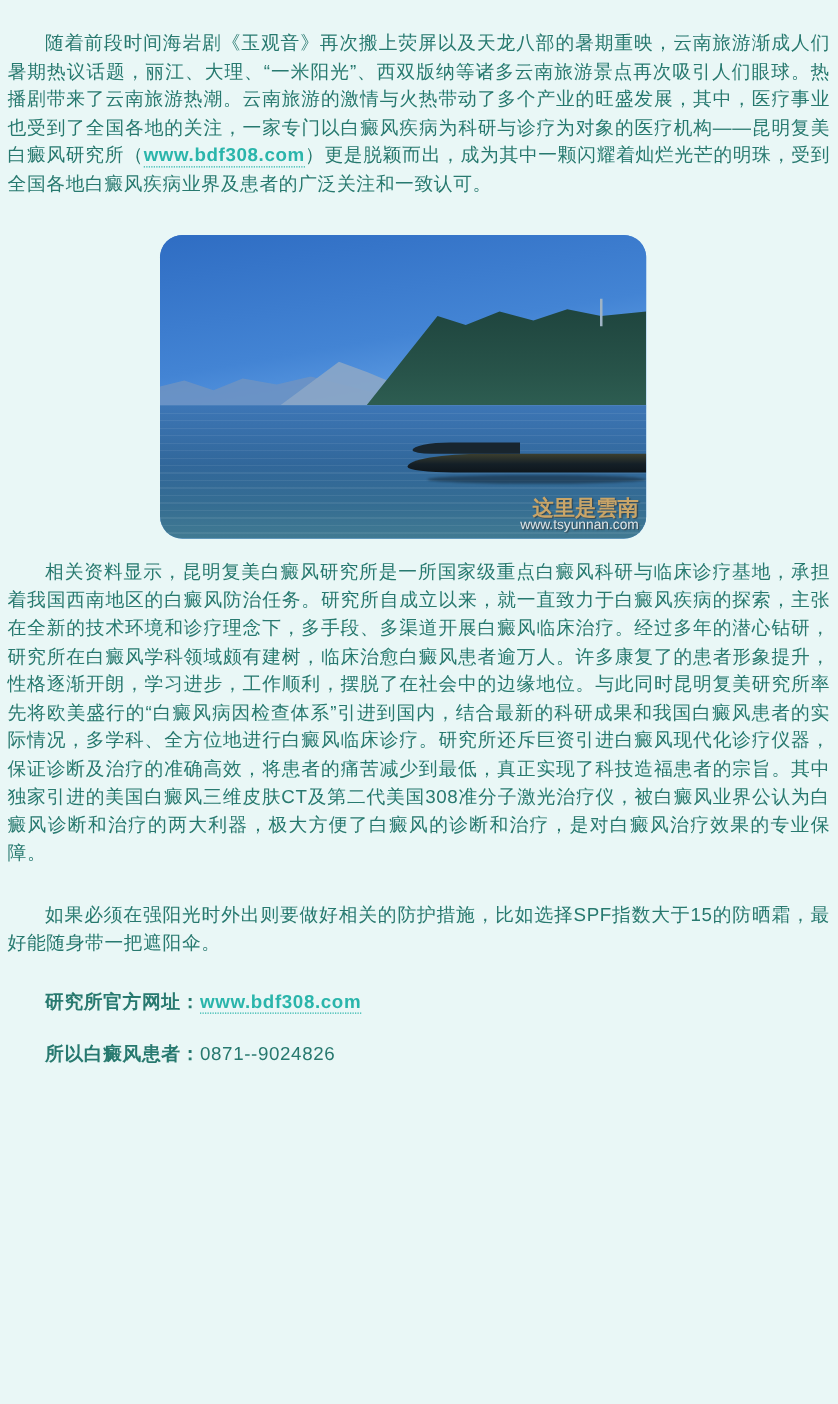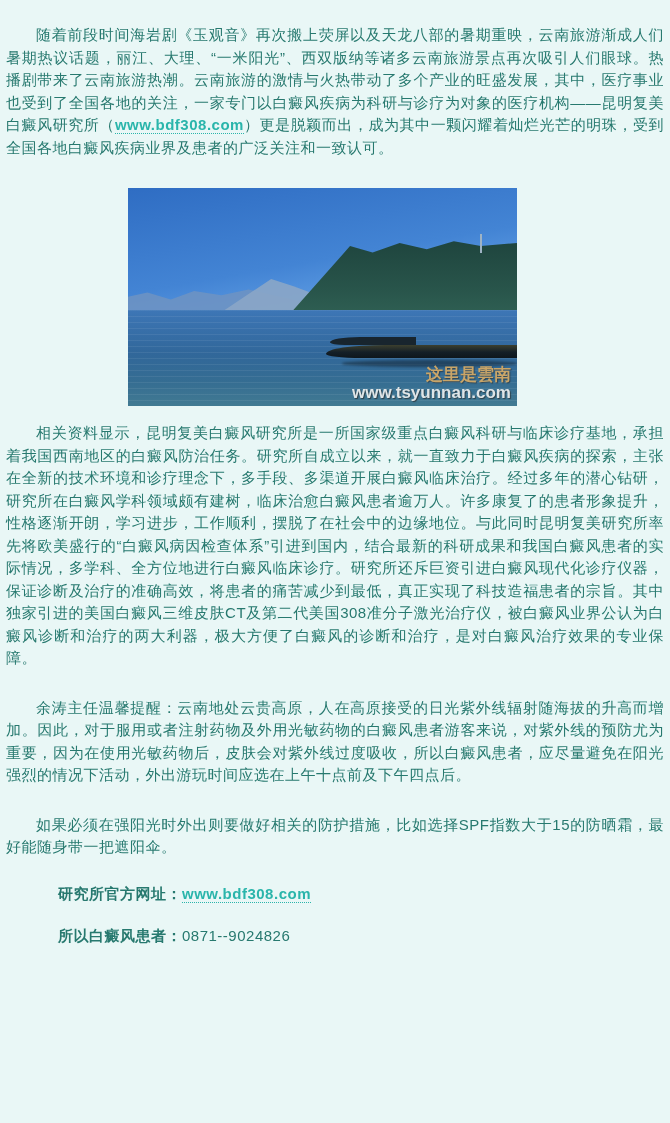--- a/index.html
+++ b/index.html
@@ -28,24 +28,25 @@
   }
   a.kw{
     color:#8fdbe9;
     text-decoration:none;
     border-bottom:1px dotted #8fdbe9;
     cursor:pointer;
   }
   
   .photo{
     position:relative;
-    width:389px;height:218px;
+    width:389px;height:243px;
     margin:29px 0 0 122px;
     overflow:hidden;
     background:linear-gradient(160deg,#2e6cc2 0%,#4786d6 40%,#6aa8ec 60%);
+    border-radius:18px;
   }
   .photo .sky{
     position:absolute;left:0;top:0;width:100%;height:57%;
     background:linear-gradient(170deg,#2f6dc3 0%,#4384d4 55%,#74b0ef 100%);
   }
   .photo .haze-ridge{
     position:absolute;left:0;top:44%;width:50%;height:13%;
     background:#6f93c2;
     clip-path:polygon(0 45%,10% 30%,22% 55%,34% 25%,48% 40%,62% 20%,78% 45%,100% 80%,100% 100%,0 100%);
     opacity:.85;
@@ -93,33 +94,33 @@
     position:absolute;right:6px;bottom:4px;
     text-align:right;line-height:1.05;
   }
   .photo .wm-cn{
     color:#c9a568;
     font-size:17px;font-weight:bold;
     text-shadow:1px 1px 1px rgba(40,40,40,.6);
   }
   .photo .wm-url{
     color:#dfe5e7;
-    font-size:17px;font-weight:bold;
+    font-size:11px;font-weight:normal;
     text-shadow:1px 1px 1px rgba(40,40,40,.7);
   }
   
   .contact{
     margin:20px 0 0 0;
     color:#27796f;
     font-size:15px;
     line-height:22.5px;
     letter-spacing:0.5px;
     text-indent:2em;
   }
-  .contact .label{font-weight:bold;margin-left:22px;}
+  .contact .label{font-weight:bold;}
 </style>
 </head>
 <body>
 
 <div class="page">
 
   <p class="para"><span>随着前段时间海岩剧《玉观音》再次搬上荧屏以及天龙八部的暑期重映，云南旅游渐成人们暑期热议话题，丽江、大理、“一米阳光”、西双版纳等诸多云南旅游景点再次吸引人们眼球。热播剧带来了云南旅游热潮。云南旅游的激情与火热带动了多个产业的旺盛发展，其中，医疗事业也受到了全国各地的关注，一家专门以白癜风疾病为科研与诊疗为对象的医疗机构——昆明复美白癜风研究所（</span><a class="link">www.bdf308.com</a><span>）更是脱颖而出，成为其中一颗闪耀着灿烂光芒的明珠，受到全国各地白癜风疾病业界及患者的广泛关注和一致认可。</span></p>
 
   <div class="photo">
     <div class="sky"></div>
@@ -134,21 +135,20 @@
     <div class="boat-small"></div>
     <div class="wm">
       <div class="wm-cn">这里是雲南</div>
       <div class="wm-url">www.tsyunnan.com</div>
     </div>
   </div>
 
 
   <p class="para">相关资料显示，昆明复美白癜风研究所是一所国家级重点白癜风科研与临床诊疗基地，承担着我国西南地区的白癜风防治任务。研究所自成立以来，就一直致力于白癜风疾病的探索，主张在全新的技术环境和诊疗理念下，多手段、多渠道开展白癜风临床治疗。经过多年的潜心钻研，研究所在白癜风学科领域颇有建树，临床治愈白癜风患者逾万人。许多康复了的患者形象提升，性格逐渐开朗，学习进步，工作顺利，摆脱了在社会中的边缘地位。与此同时昆明复美研究所率先将欧美盛行的“白癜风病因检查体系”引进到国内，结合最新的科研成果和我国白癜风患者的实际情况，多学科、全方位地进行白癜风临床诊疗。研究所还斥巨资引进白癜风现代化诊疗仪器，保证诊断及治疗的准确高效，将患者的痛苦减少到最低，真正实现了科技造福患者的宗旨。其中独家引进的美国白癜风三维皮肤CT及第二代美国308准分子激光治疗仪，被白癜风业界公认为白癜风诊断和治疗的两大利器，极大方便了白癜风的诊断和治疗，是对白癜风治疗效果的专业保障。</p>
 
-  <p class="para">余涛主任温馨提醒：云南地处云贵高原，人在高原接受的日光紫外线辐射随海拔的升高而增加。因此，对于服用或者注射药物及外用光敏药物的白癜风患者游客来说，对紫外线的预防尤为重要，因为在使用光敏药物后，皮肤会对紫外线过度吸收，所以白癜风患者，应尽量避免在阳光强烈的情况下活动，外出游玩时间应选在上午十点前及下午四点后。</p>
 
   <p class="para">如果必须在强阳光时外出则要做好相关的防护措施，比如选择SPF指数大于15的防晒霜，最好能随身带一把遮阳伞。</p>
 
   <p class="contact" style="margin-top:24px;"><span class="label">研究所官方网址：</span><a class="link">www.bdf308.com</a></p>
 
   <p class="contact"><span class="label">所以白癜风患者：</span><span>0871--9024826</span></p>
 
 </div>
 
 </body></html>

